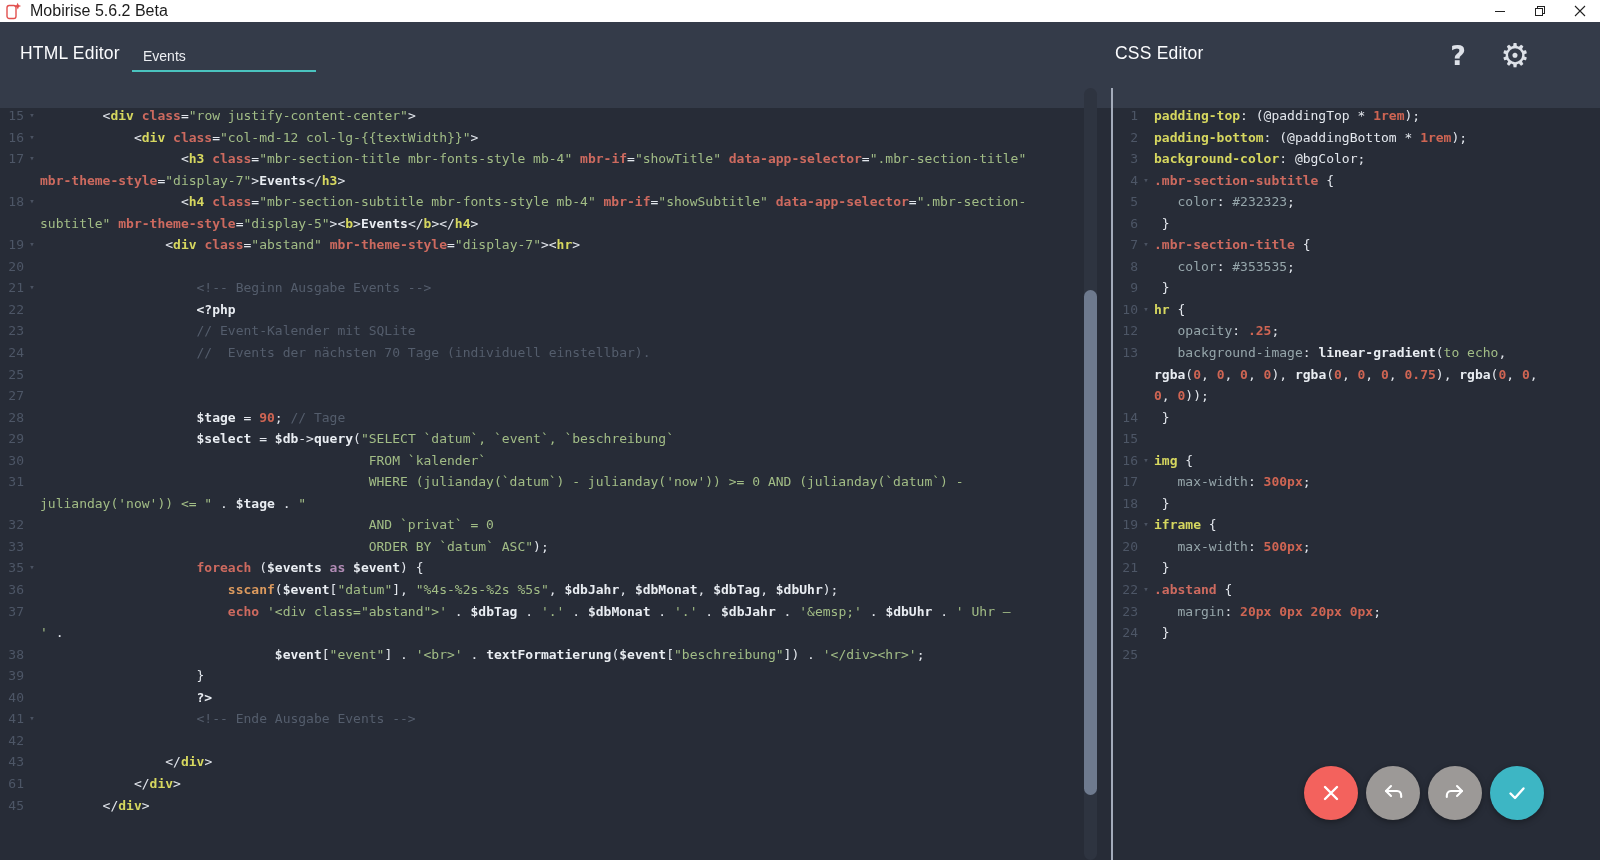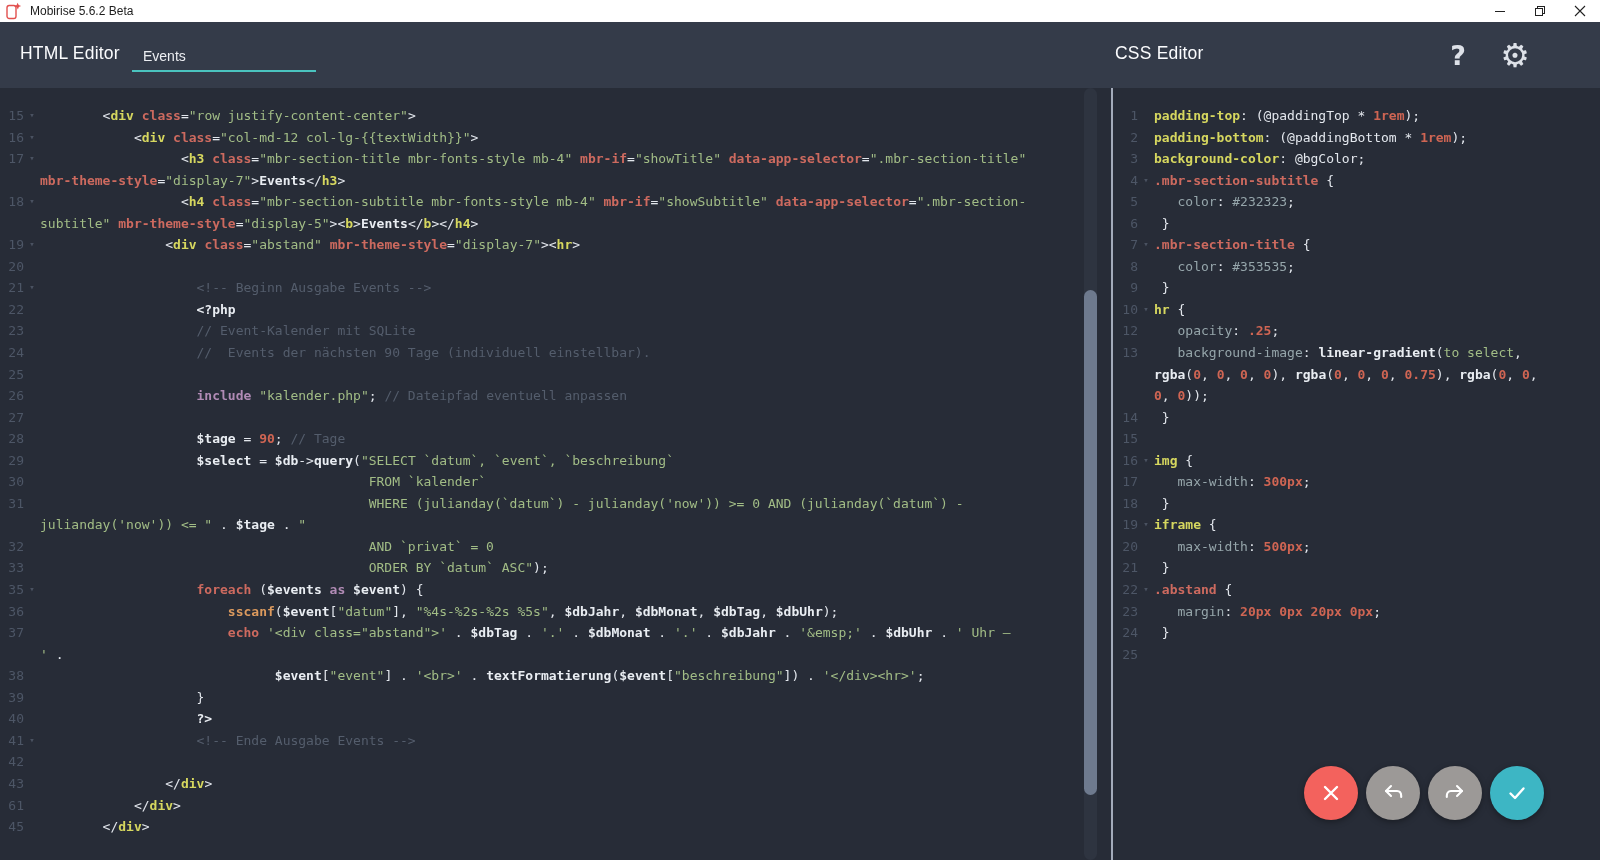--- a/index.html
+++ b/index.html
@@ -3,27 +3,27 @@
 <meta charset="utf-8">
 <style>
   * { margin:0; padding:0; box-sizing:border-box; }
   html,body { width:1600px; height:860px; overflow:hidden; background:#272c37; }
   .app { position:relative; width:1600px; height:860px; font-family:"Liberation Sans", sans-serif; }
 
   
   .titlebar { position:absolute; top:0; left:0; width:1600px; height:22px; background:#ffffff;
               display:flex; align-items:center; }
   .titlebar .app-icon { margin-left:6px; display:flex; align-items:center; }
-  .titlebar .title { margin-left:8px; font-size:12px; color:#1c1c1c; }
+  .titlebar .title { margin-left:8px; font-size:16px; color:#1c1c1c; }
   .win-controls { margin-left:auto; display:flex; align-items:center; height:22px; }
   .win-btn { width:40px; height:22px; border:none; background:transparent; display:flex;
              align-items:center; justify-content:center; cursor:pointer; }
 
   
-  .header { position:absolute; top:22px; left:0; width:1600px; height:66px; background:#343b49; }
+  .header { position:absolute; top:22px; left:0; width:1600px; height:86px; background:#343b49; }
   .panel-title { position:absolute; top:0; height:62px; line-height:62px; font-size:17.5px;
                  color:#fbfcfe; letter-spacing:.2px; }
   .panel-title.html { left:20px; }
   .panel-title.css  { left:1115px; }
   .tab { position:absolute; left:132px; top:20px; width:184px; height:30px; line-height:28px;
          padding-left:11px; font-size:14px; color:#eceef2; border-bottom:2px solid #4ac3bf;
          cursor:pointer; }
   .hdr-icon { position:absolute; top:0; height:66px; border:none; background:transparent;
               color:#dde1e8; display:flex; align-items:center; justify-content:center; cursor:pointer; }
   .hdr-icon.help { left:1438px; width:40px; font-size:27px; font-weight:bold;
@@ -121,23 +121,22 @@
       <div class="cm-row"><span class="cm-num">16</span><span class="cm-arrow">▾</span><span class="cm-code"><span class="tk-w">            &lt;</span><span class="tk-y">div</span><span class="tk-w"> </span><span class="tk-r">class</span><span class="tk-w">=</span><span class="tk-g">"col-md-12 col-lg-{{textWidth}}"</span><span class="tk-w">&gt;</span></span></div>
       <div class="cm-row"><span class="cm-num">17</span><span class="cm-arrow">▾</span><span class="cm-code"><span class="tk-w">                  &lt;</span><span class="tk-y">h3</span><span class="tk-w"> </span><span class="tk-r">class</span><span class="tk-w">=</span><span class="tk-g">"mbr-section-title mbr-fonts-style mb-4"</span><span class="tk-w"> </span><span class="tk-r">mbr-if</span><span class="tk-w">=</span><span class="tk-g">"showTitle"</span><span class="tk-w"> </span><span class="tk-r">data-app-selector</span><span class="tk-w">=</span><span class="tk-g">".mbr-section-title"</span></span></div>
       <div class="cm-row"><span class="cm-num"></span><span class="cm-arrow"></span><span class="cm-code"><span class="tk-r">mbr-theme-style</span><span class="tk-w">=</span><span class="tk-g">"display-7"</span><span class="tk-w">&gt;</span><span class="tk-wb">Events</span><span class="tk-w">&lt;/</span><span class="tk-y">h3</span><span class="tk-w">&gt;</span></span></div>
       <div class="cm-row"><span class="cm-num">18</span><span class="cm-arrow">▾</span><span class="cm-code"><span class="tk-w">                  &lt;</span><span class="tk-y">h4</span><span class="tk-w"> </span><span class="tk-r">class</span><span class="tk-w">=</span><span class="tk-g">"mbr-section-subtitle mbr-fonts-style mb-4"</span><span class="tk-w"> </span><span class="tk-r">mbr-if</span><span class="tk-w">=</span><span class="tk-g">"showSubtitle"</span><span class="tk-w"> </span><span class="tk-r">data-app-selector</span><span class="tk-w">=</span><span class="tk-g">".mbr-section-</span></span></div>
       <div class="cm-row"><span class="cm-num"></span><span class="cm-arrow"></span><span class="cm-code"><span class="tk-g">subtitle"</span><span class="tk-w"> </span><span class="tk-r">mbr-theme-style</span><span class="tk-w">=</span><span class="tk-g">"display-5"</span><span class="tk-w">&gt;&lt;</span><span class="tk-y">b</span><span class="tk-w">&gt;</span><span class="tk-wb">Events</span><span class="tk-w">&lt;/</span><span class="tk-y">b</span><span class="tk-w">&gt;&lt;/</span><span class="tk-y">h4</span><span class="tk-w">&gt;</span></span></div>
       <div class="cm-row"><span class="cm-num">19</span><span class="cm-arrow">▾</span><span class="cm-code"><span class="tk-w">                &lt;</span><span class="tk-y">div</span><span class="tk-w"> </span><span class="tk-r">class</span><span class="tk-w">=</span><span class="tk-g">"abstand"</span><span class="tk-w"> </span><span class="tk-r">mbr-theme-style</span><span class="tk-w">=</span><span class="tk-g">"display-7"</span><span class="tk-w">&gt;&lt;</span><span class="tk-y">hr</span><span class="tk-w">&gt;</span></span></div>
       <div class="cm-row"><span class="cm-num">20</span><span class="cm-arrow"></span><span class="cm-code"></span></div>
       <div class="cm-row"><span class="cm-num">21</span><span class="cm-arrow">▾</span><span class="cm-code"><span class="tk-c">                    &lt;!-- Beginn Ausgabe Events --&gt;</span></span></div>
       <div class="cm-row"><span class="cm-num">22</span><span class="cm-arrow"></span><span class="cm-code"><span class="tk-wb">                    &lt;?php</span></span></div>
       <div class="cm-row"><span class="cm-num">23</span><span class="cm-arrow"></span><span class="cm-code"><span class="tk-c">                    // Event-Kalender mit SQLite</span></span></div>
-      <div class="cm-row"><span class="cm-num">24</span><span class="cm-arrow"></span><span class="cm-code"><span class="tk-c">                    //  Events der nächsten 90 Tage (individuell einstellbar).</span></span></div>
+      <div class="cm-row"><span class="cm-num">24</span><span class="cm-arrow"></span><span class="cm-code"><span class="tk-c">                    //  Events der nächsten 70 Tage (individuell einstellbar).</span></span></div>
       <div class="cm-row"><span class="cm-num">25</span><span class="cm-arrow"></span><span class="cm-code"></span></div>
-      <div class="cm-row"><span class="cm-num">26</span><span class="cm-arrow"></span><span class="cm-code"><span class="tk-p">                    include</span><span class="tk-w"> </span><span class="tk-g">"kalender.php"</span><span class="tk-w">; </span><span class="tk-c">// Dateipfad eventuell anpassen</span></span></div>
       <div class="cm-row"><span class="cm-num">27</span><span class="cm-arrow"></span><span class="cm-code"></span></div>
       <div class="cm-row"><span class="cm-num">28</span><span class="cm-arrow"></span><span class="cm-code"><span class="tk-wb">                    $tage</span><span class="tk-w"> = </span><span class="tk-n">90</span><span class="tk-w">; </span><span class="tk-c">// Tage</span></span></div>
       <div class="cm-row"><span class="cm-num">29</span><span class="cm-arrow"></span><span class="cm-code"><span class="tk-wb">                    $select</span><span class="tk-w"> = </span><span class="tk-wb">$db</span><span class="tk-w">-&gt;</span><span class="tk-wb">query</span><span class="tk-w">(</span><span class="tk-g">"SELECT `datum`, `event`, `beschreibung`</span></span></div>
       <div class="cm-row"><span class="cm-num">30</span><span class="cm-arrow"></span><span class="cm-code"><span class="tk-g">                                          FROM `kalender`</span></span></div>
       <div class="cm-row"><span class="cm-num">31</span><span class="cm-arrow"></span><span class="cm-code"><span class="tk-g">                                          WHERE (julianday(`datum`) - julianday('now')) &gt;= 0 AND (julianday(`datum`) -</span></span></div>
       <div class="cm-row"><span class="cm-num"></span><span class="cm-arrow"></span><span class="cm-code"><span class="tk-g">julianday('now')) &lt;= "</span><span class="tk-w"> . </span><span class="tk-wb">$tage</span><span class="tk-w"> . </span><span class="tk-g">"</span></span></div>
       <div class="cm-row"><span class="cm-num">32</span><span class="cm-arrow"></span><span class="cm-code"><span class="tk-g">                                          AND `privat` = 0</span></span></div>
       <div class="cm-row"><span class="cm-num">33</span><span class="cm-arrow"></span><span class="cm-code"><span class="tk-g">                                          ORDER BY `datum` ASC"</span><span class="tk-w">);</span></span></div>
       <div class="cm-row"><span class="cm-num">35</span><span class="cm-arrow">▾</span><span class="cm-code"><span class="tk-r">                    foreach</span><span class="tk-w"> (</span><span class="tk-wb">$events</span><span class="tk-w"> </span><span class="tk-p">as</span><span class="tk-w"> </span><span class="tk-wb">$event</span><span class="tk-w">) {</span></span></div>
       <div class="cm-row"><span class="cm-num">36</span><span class="cm-arrow"></span><span class="cm-code"><span class="tk-o">                        sscanf</span><span class="tk-w">(</span><span class="tk-wb">$event</span><span class="tk-w">[</span><span class="tk-g">"datum"</span><span class="tk-w">], </span><span class="tk-g">"%4s-%2s-%2s %5s"</span><span class="tk-w">, </span><span class="tk-wb">$dbJahr</span><span class="tk-w">, </span><span class="tk-wb">$dbMonat</span><span class="tk-w">, </span><span class="tk-wb">$dbTag</span><span class="tk-w">, </span><span class="tk-wb">$dbUhr</span><span class="tk-w">);</span></span></div>
@@ -164,21 +163,21 @@
       <div class="cm-row"><span class="cm-num">2</span><span class="cm-arrow"></span><span class="cm-code"><span class="tk-y">padding-bottom</span><span class="tk-w">: (@paddingBottom * </span><span class="tk-n">1rem</span><span class="tk-w">);</span></span></div>
       <div class="cm-row"><span class="cm-num">3</span><span class="cm-arrow"></span><span class="cm-code"><span class="tk-y">background-color</span><span class="tk-w">: @bgColor;</span></span></div>
       <div class="cm-row"><span class="cm-num">4</span><span class="cm-arrow">▾</span><span class="cm-code"><span class="tk-r">.mbr-section-subtitle</span><span class="tk-w"> {</span></span></div>
       <div class="cm-row"><span class="cm-num">5</span><span class="cm-arrow"></span><span class="cm-code"><span class="tk-m">   color</span><span class="tk-w">: </span><span class="tk-m">#232323</span><span class="tk-w">;</span></span></div>
       <div class="cm-row"><span class="cm-num">6</span><span class="cm-arrow"></span><span class="cm-code"><span class="tk-w"> }</span></span></div>
       <div class="cm-row"><span class="cm-num">7</span><span class="cm-arrow">▾</span><span class="cm-code"><span class="tk-r">.mbr-section-title</span><span class="tk-w"> {</span></span></div>
       <div class="cm-row"><span class="cm-num">8</span><span class="cm-arrow"></span><span class="cm-code"><span class="tk-m">   color</span><span class="tk-w">: </span><span class="tk-m">#353535</span><span class="tk-w">;</span></span></div>
       <div class="cm-row"><span class="cm-num">9</span><span class="cm-arrow"></span><span class="cm-code"><span class="tk-w"> }</span></span></div>
       <div class="cm-row"><span class="cm-num">10</span><span class="cm-arrow">▾</span><span class="cm-code"><span class="tk-y">hr</span><span class="tk-w"> {</span></span></div>
       <div class="cm-row"><span class="cm-num">12</span><span class="cm-arrow"></span><span class="cm-code"><span class="tk-m">   opacity</span><span class="tk-w">: </span><span class="tk-n">.25</span><span class="tk-w">;</span></span></div>
-      <div class="cm-row"><span class="cm-num">13</span><span class="cm-arrow"></span><span class="cm-code"><span class="tk-m">   background-image</span><span class="tk-w">: </span><span class="tk-wb">linear-gradient</span><span class="tk-w">(</span><span class="tk-g">to select</span><span class="tk-w">,</span></span></div>
+      <div class="cm-row"><span class="cm-num">13</span><span class="cm-arrow"></span><span class="cm-code"><span class="tk-m">   background-image</span><span class="tk-w">: </span><span class="tk-wb">linear-gradient</span><span class="tk-w">(</span><span class="tk-g">to echo</span><span class="tk-w">,</span></span></div>
       <div class="cm-row"><span class="cm-num"></span><span class="cm-arrow"></span><span class="cm-code"><span class="tk-wb">rgba</span><span class="tk-w">(</span><span class="tk-n">0</span><span class="tk-w">, </span><span class="tk-n">0</span><span class="tk-w">, </span><span class="tk-n">0</span><span class="tk-w">, </span><span class="tk-n">0</span><span class="tk-w">), </span><span class="tk-wb">rgba</span><span class="tk-w">(</span><span class="tk-n">0</span><span class="tk-w">, </span><span class="tk-n">0</span><span class="tk-w">, </span><span class="tk-n">0</span><span class="tk-w">, </span><span class="tk-n">0.75</span><span class="tk-w">), </span><span class="tk-wb">rgba</span><span class="tk-w">(</span><span class="tk-n">0</span><span class="tk-w">, </span><span class="tk-n">0</span><span class="tk-w">,</span></span></div>
       <div class="cm-row"><span class="cm-num"></span><span class="cm-arrow"></span><span class="cm-code"><span class="tk-n">0</span><span class="tk-w">, </span><span class="tk-n">0</span><span class="tk-w">));</span></span></div>
       <div class="cm-row"><span class="cm-num">14</span><span class="cm-arrow"></span><span class="cm-code"><span class="tk-w"> }</span></span></div>
       <div class="cm-row"><span class="cm-num">15</span><span class="cm-arrow"></span><span class="cm-code"></span></div>
       <div class="cm-row"><span class="cm-num">16</span><span class="cm-arrow">▾</span><span class="cm-code"><span class="tk-y">img</span><span class="tk-w"> {</span></span></div>
       <div class="cm-row"><span class="cm-num">17</span><span class="cm-arrow"></span><span class="cm-code"><span class="tk-m">   max-width</span><span class="tk-w">: </span><span class="tk-n">300px</span><span class="tk-w">;</span></span></div>
       <div class="cm-row"><span class="cm-num">18</span><span class="cm-arrow"></span><span class="cm-code"><span class="tk-w"> }</span></span></div>
       <div class="cm-row"><span class="cm-num">19</span><span class="cm-arrow">▾</span><span class="cm-code"><span class="tk-y">iframe</span><span class="tk-w"> {</span></span></div>
       <div class="cm-row"><span class="cm-num">20</span><span class="cm-arrow"></span><span class="cm-code"><span class="tk-m">   max-width</span><span class="tk-w">: </span><span class="tk-n">500px</span><span class="tk-w">;</span></span></div>
       <div class="cm-row"><span class="cm-num">21</span><span class="cm-arrow"></span><span class="cm-code"><span class="tk-w"> }</span></span></div>

